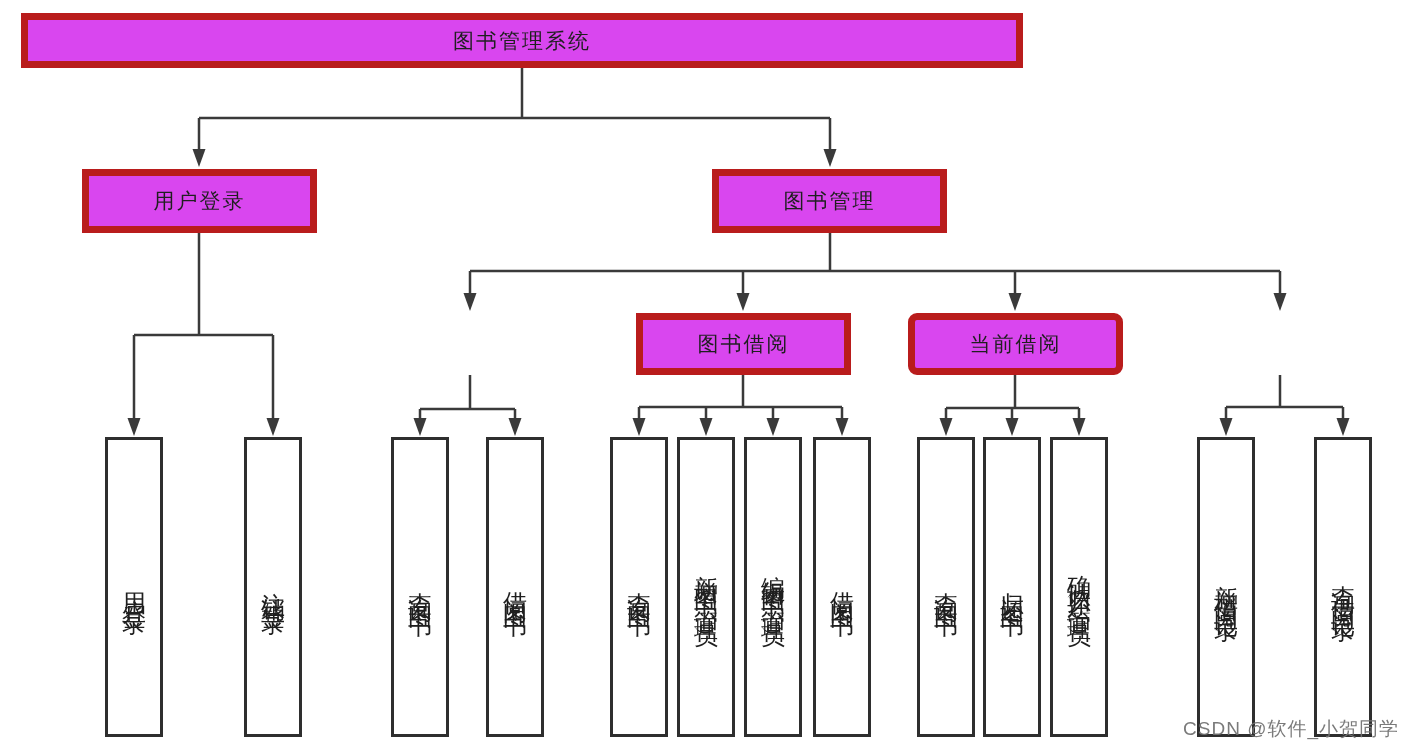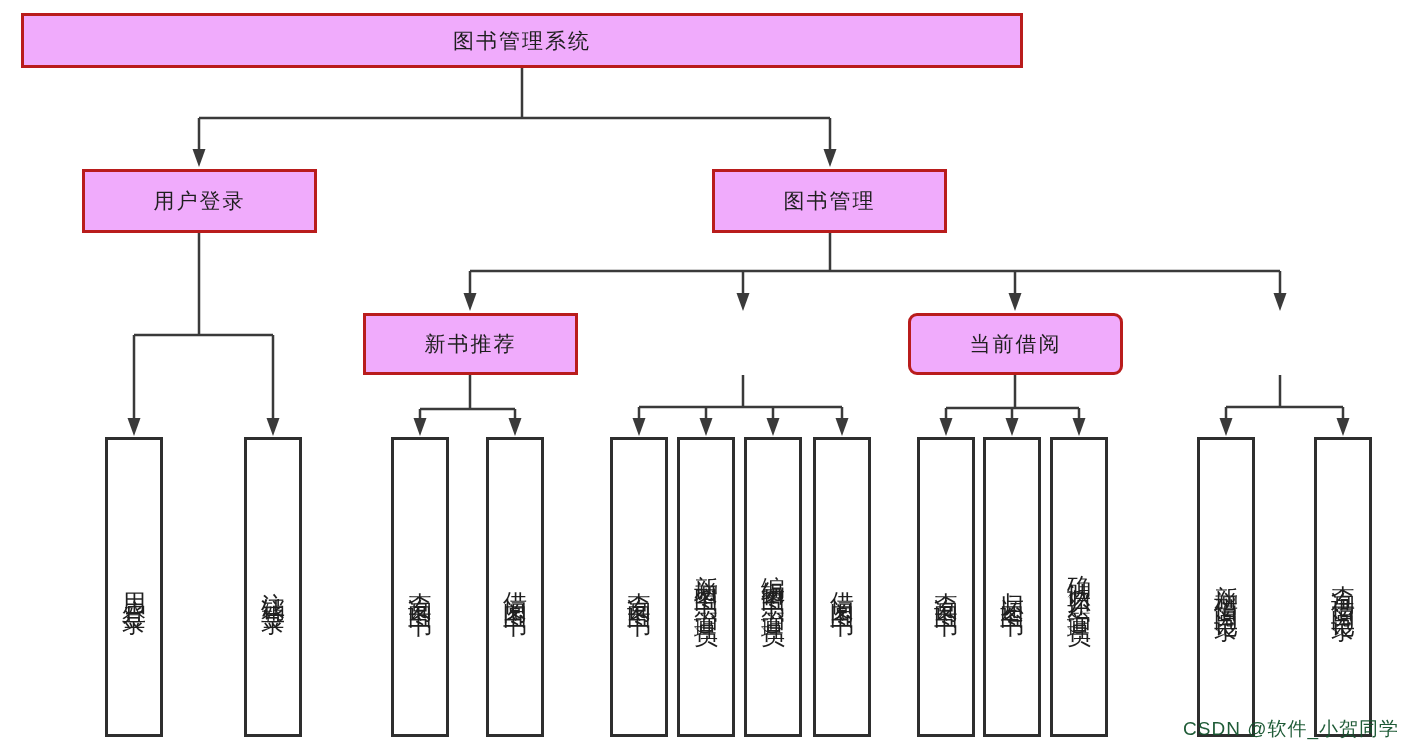--- a/index.html
+++ b/index.html
@@ -2,34 +2,34 @@
 <html><head>
 <meta charset="utf-8">
 <style>
   html,body{margin:0;padding:0;background:#ffffff;}
   .stage{
     position:relative;width:1405px;height:747px;background:#ffffff;overflow:hidden;
     font-family:"Liberation Sans",sans-serif;color:#1f1f1f;
   }
   .wires{position:absolute;left:0;top:0;z-index:1;pointer-events:none;}
   .hbox{
-    position:absolute;box-sizing:border-box;z-index:2;background:#f0abfc;
-    border:3px solid #b91c1c;display:flex;align-items:center;justify-content:center;
+    position:absolute;box-sizing:border-box;z-index:2;background:#d946ef;
+    border:7px solid #b91c1c;display:flex;align-items:center;justify-content:center;
     font-size:21px;letter-spacing:2px;white-space:nowrap;
   }
   .vbox{
     position:absolute;box-sizing:border-box;z-index:2;background:#ffffff;
     border:3px solid #2e2e2e;display:flex;align-items:center;justify-content:center;
     writing-mode:vertical-rl;text-orientation:mixed;
     width:58px;height:300px;top:437px;
     font-size:24px;letter-spacing:7px;line-height:1;
   }
   .watermark{
     position:absolute;right:6px;bottom:5px;z-index:5;
-    font-size:19px;letter-spacing:1px;color:#14532d;opacity:.95;white-space:nowrap;
+    font-size:19px;letter-spacing:1px;color:#737373;opacity:.95;white-space:nowrap;
   }
 </style>
 </head>
 <body>
 
 <div class="stage">
 
   <svg class="wires" width="1405" height="747" viewBox="0 0 1405 747">
     <path fill="none" stroke="#3a3a3a" stroke-width="2.5" d="
       M522 68 V118 M199 118 H830 M199 118 V152 M830 118 V152
@@ -60,21 +60,21 @@
       <polygon points="1219.5,418 1232.5,418 1226,436"></polygon>
       <polygon points="1336.5,418 1349.5,418 1343,436"></polygon>
     </g>
   </svg>
 
   <div class="hbox" style="left:21px;top:13px;width:1002px;height:55px;">图书管理系统</div>
 
   <div class="hbox" style="left:82px;top:169px;width:235px;height:64px;">用户登录</div>
   <div class="hbox" style="left:712px;top:169px;width:235px;height:64px;">图书管理</div>
 
-  <div class="hbox" style="left:363px;top:313px;width:215px;height:62px;">新书推荐</div>
+  <div class="hbox" style="left:636px;top:313px;width:215px;height:62px;">图书借阅</div>
   <div class="hbox" style="left:908px;top:313px;width:215px;height:62px;border-radius:9px;">当前借阅</div>
 
   <div class="vbox" style="left:105px;">用户登录</div>
   <div class="vbox" style="left:244px;">注销登录</div>
 
   <div class="vbox" style="left:391px;">查询图书</div>
   <div class="vbox" style="left:486px;">借阅图书</div>
 
   <div class="vbox" style="left:610px;">查询图书</div>
   <div class="vbox" style="left:677px;">新增图书（管理员）</div>

